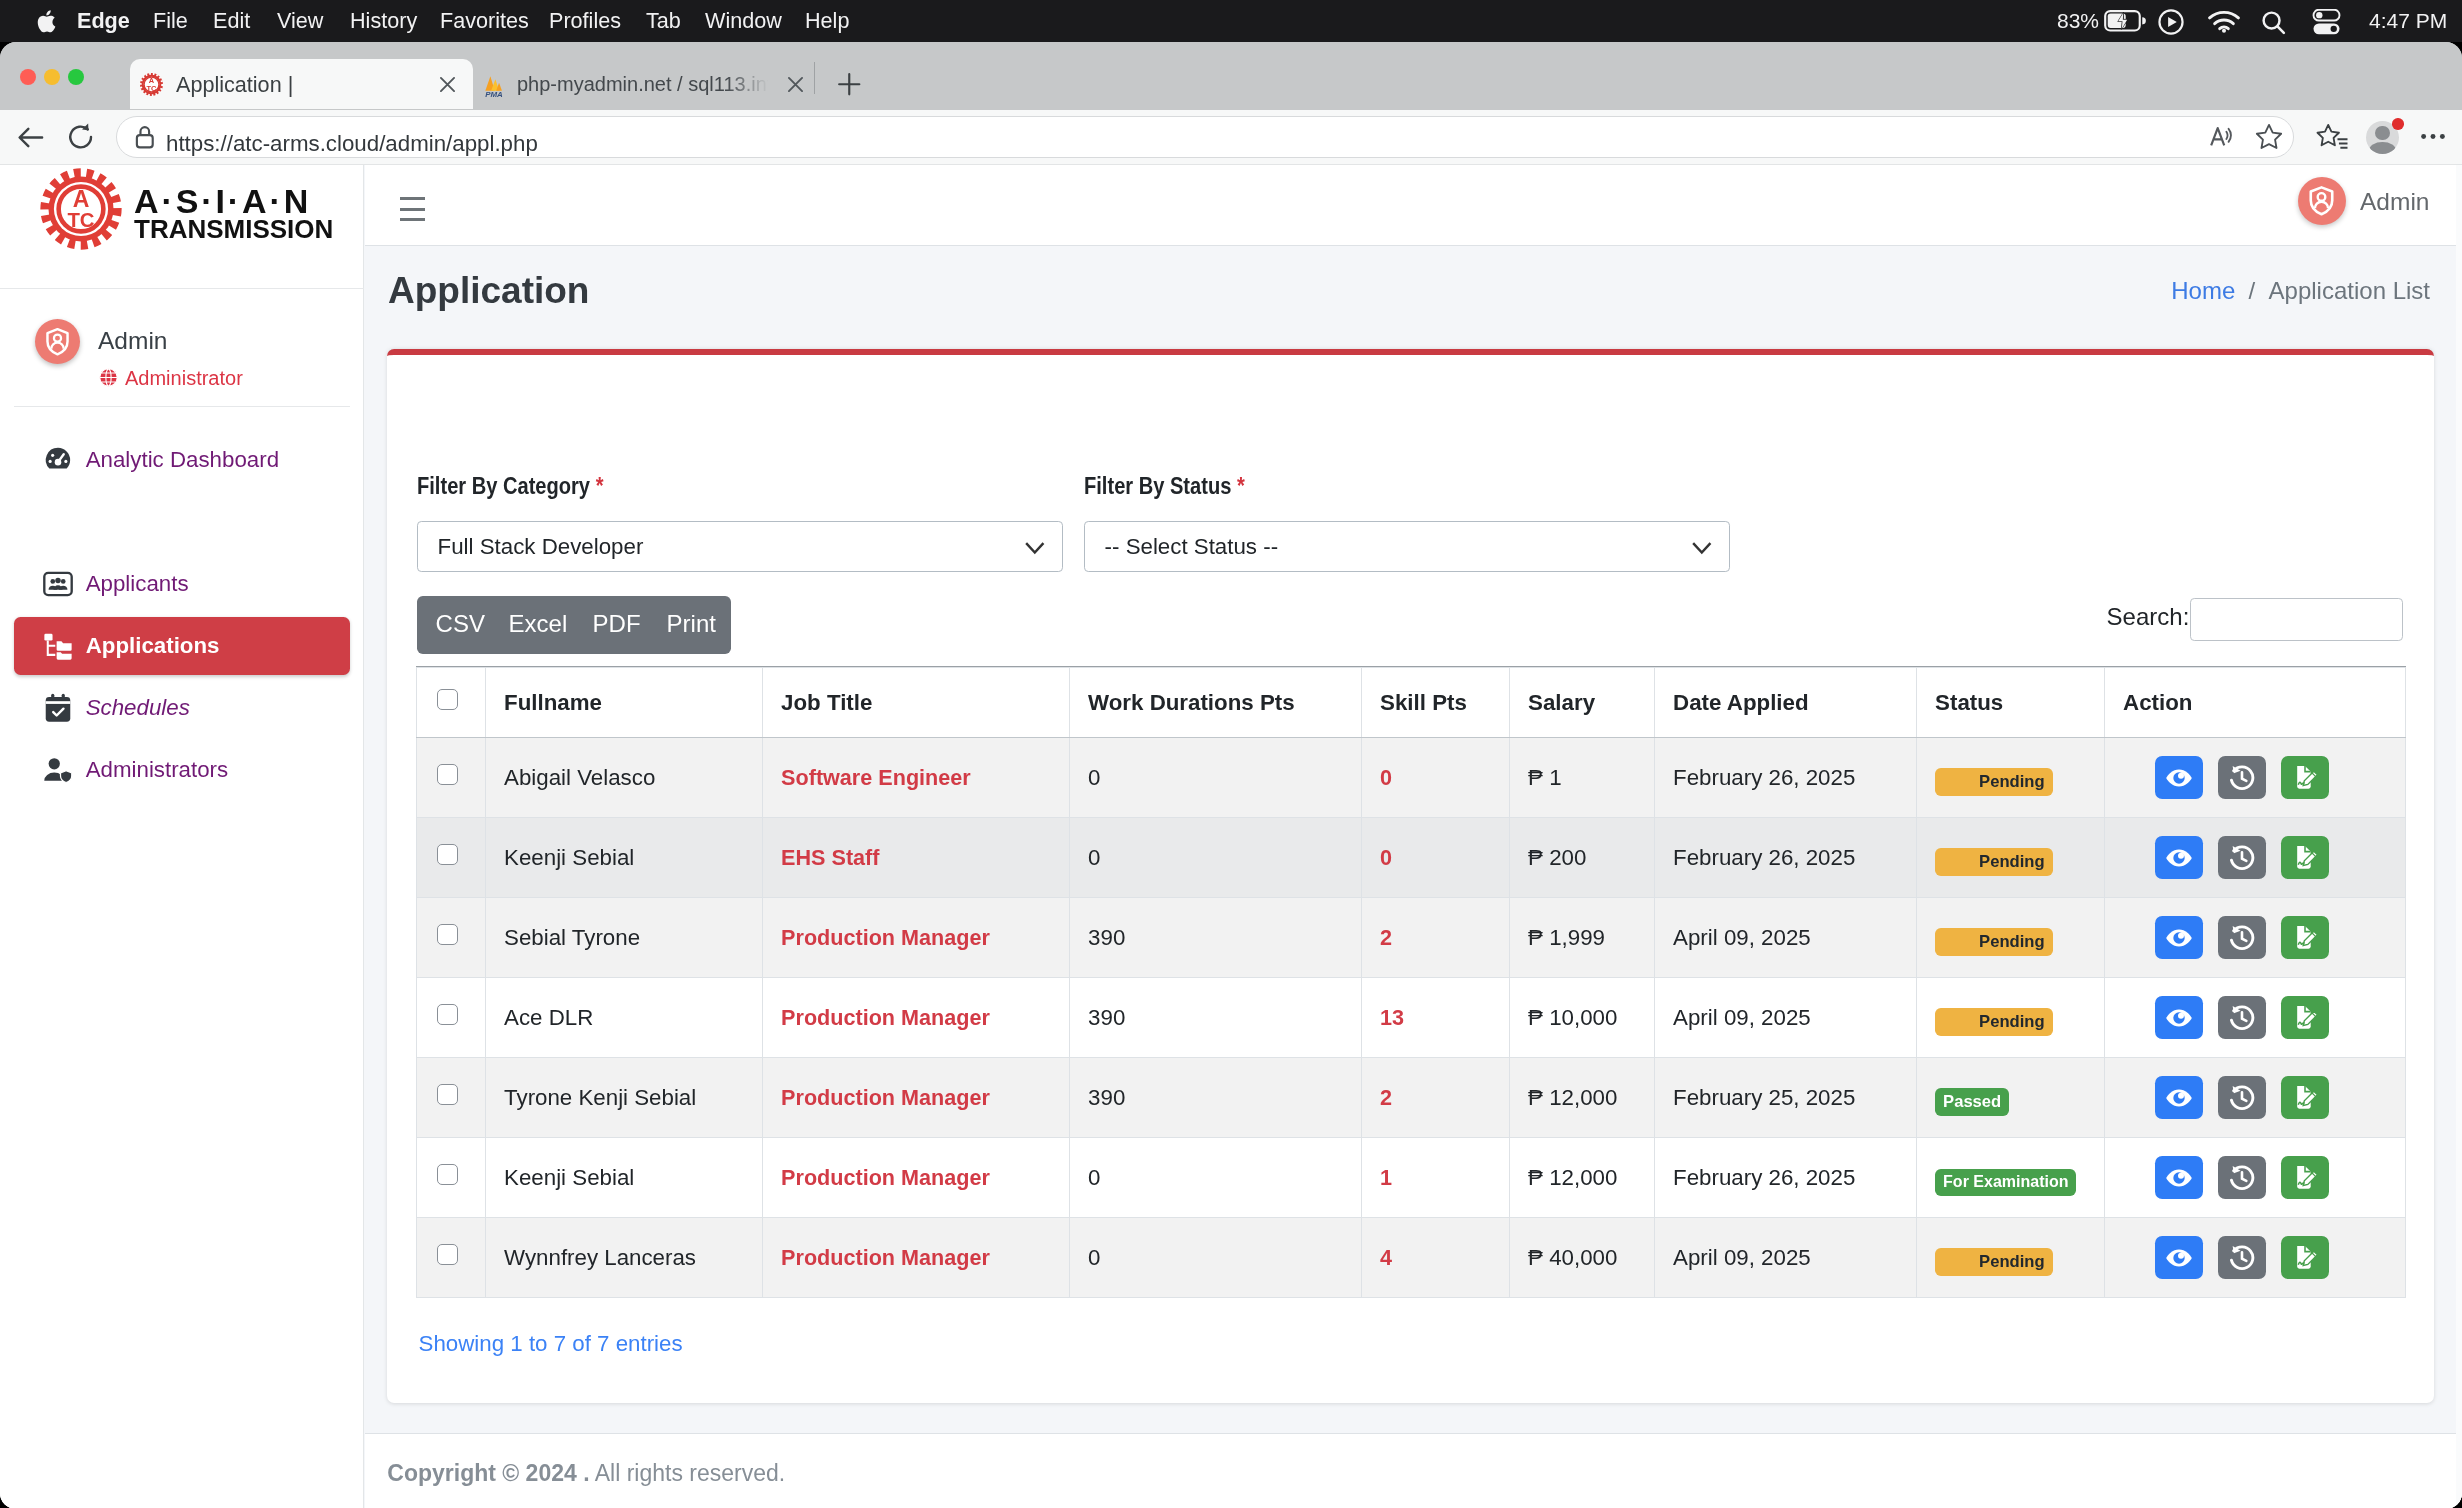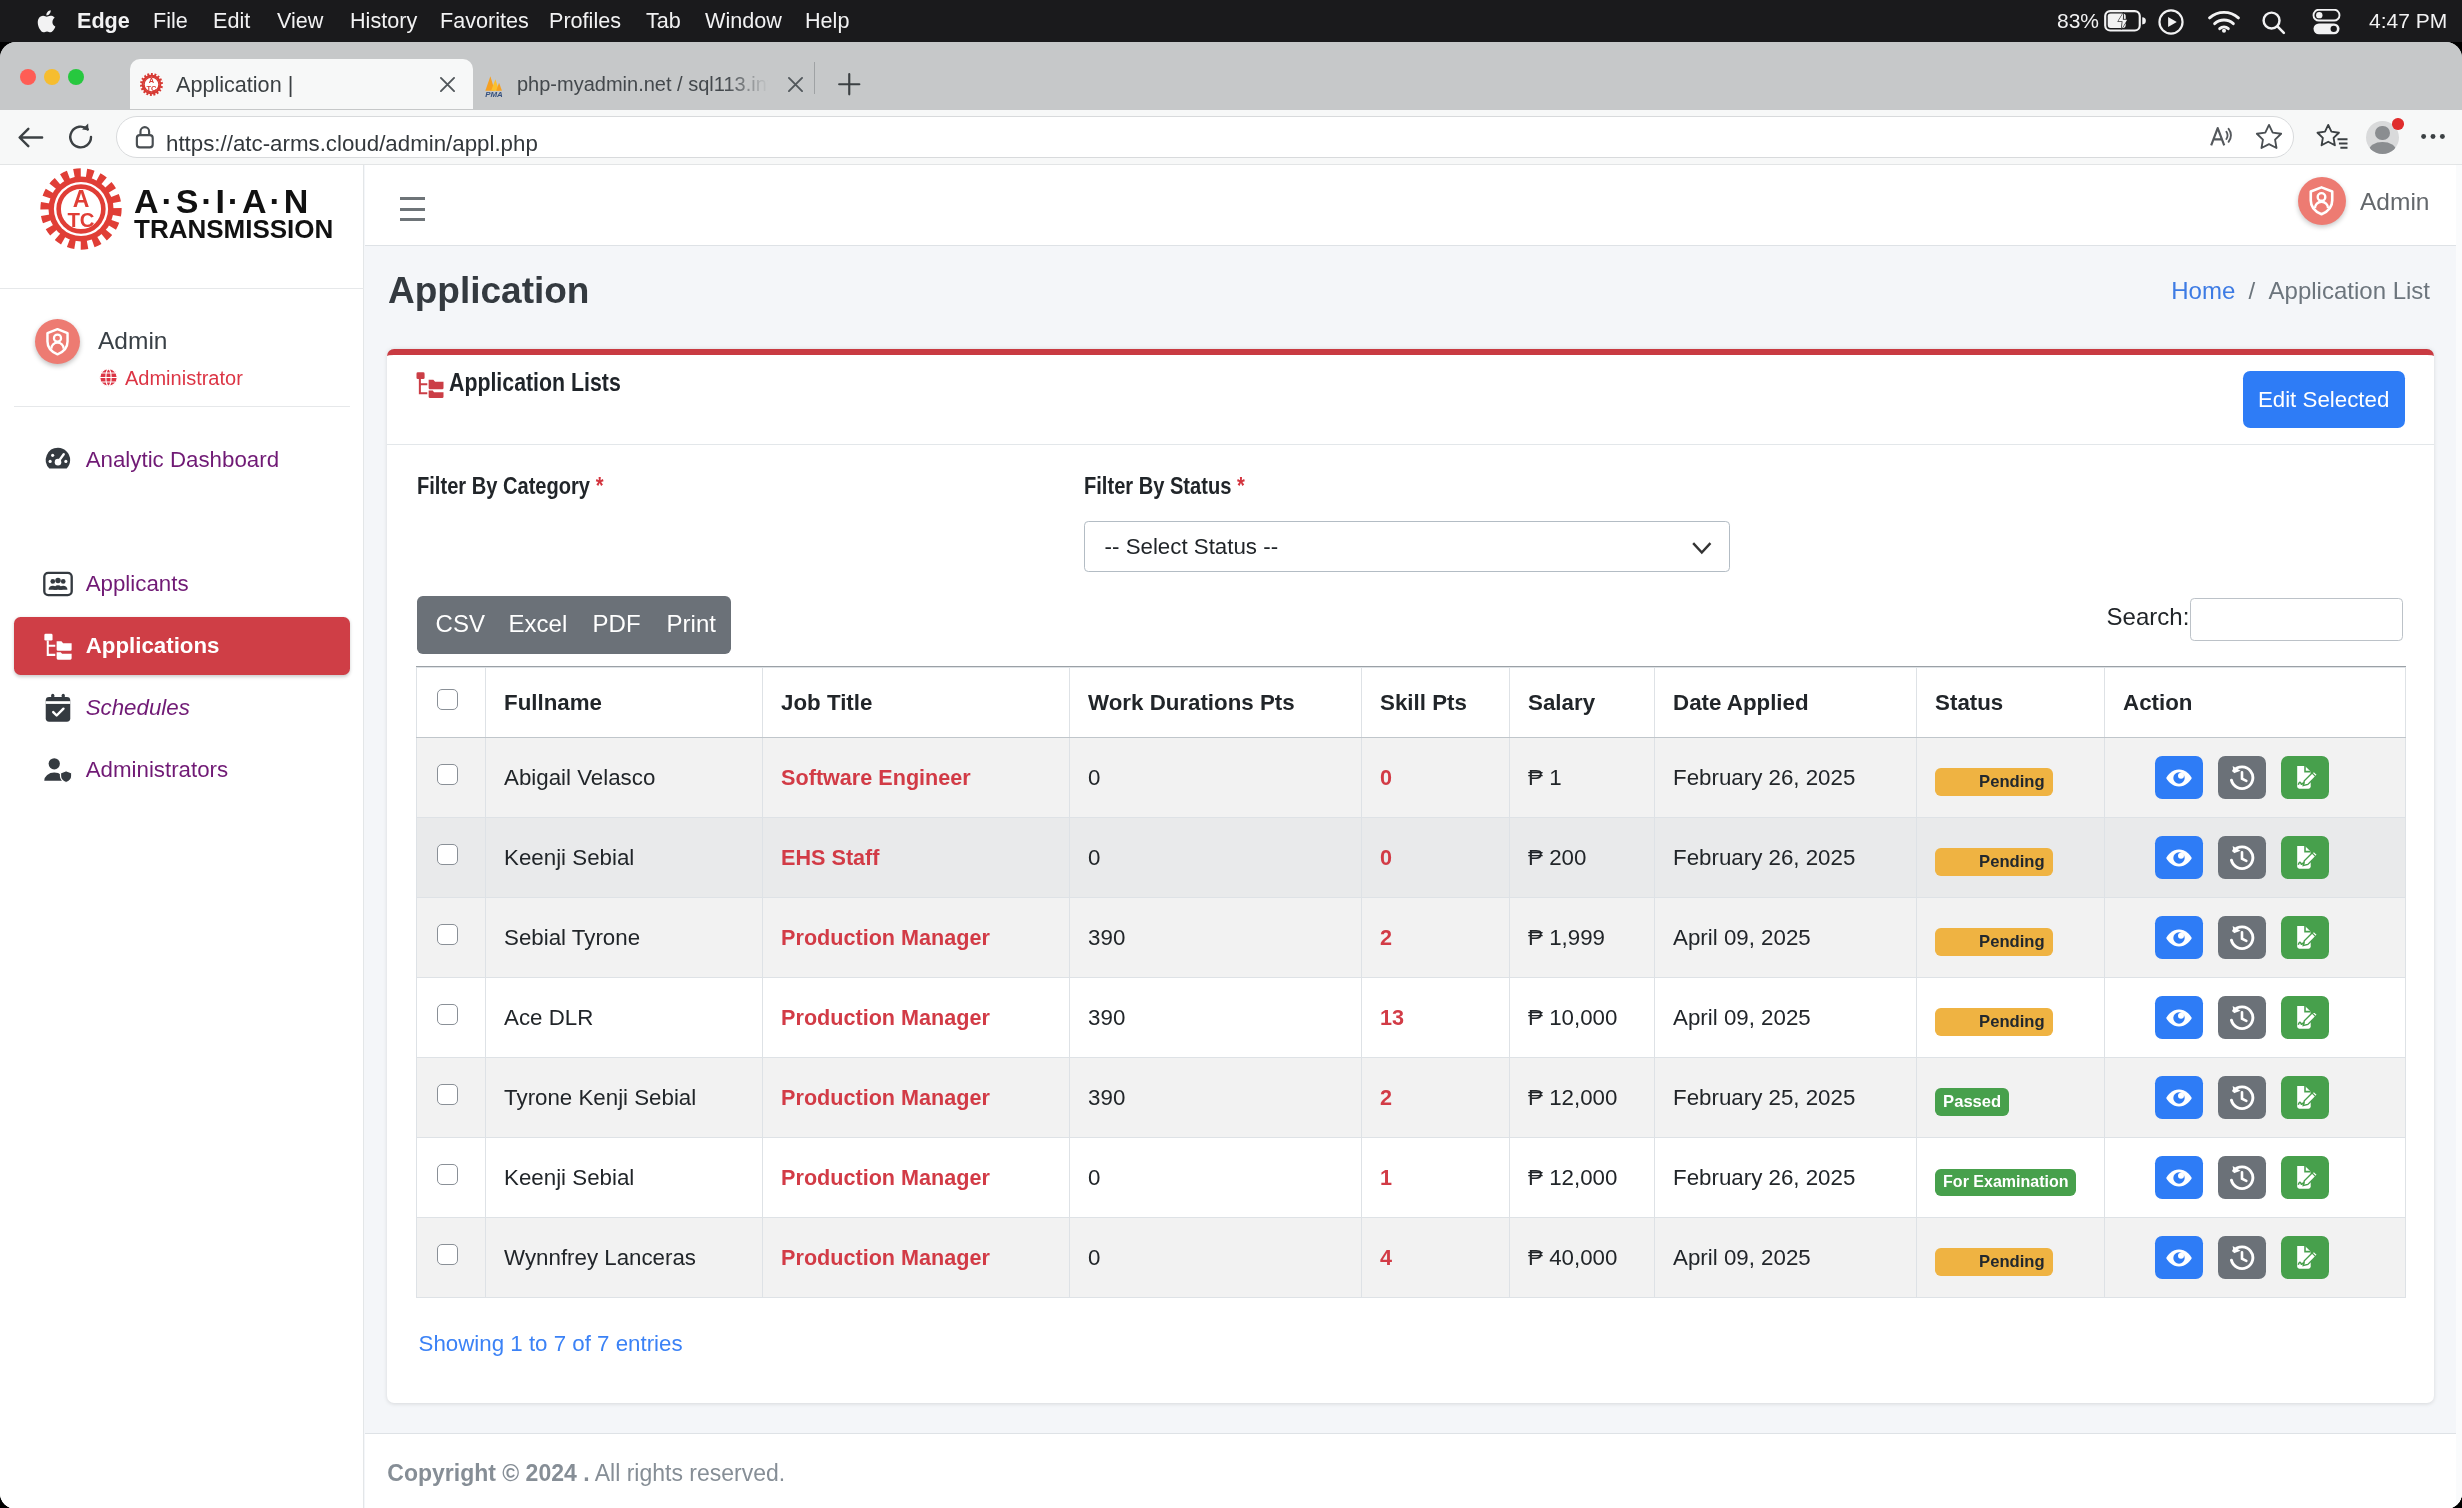--- a/index.html
+++ b/index.html
@@ -248,33 +248,29 @@
           <circle cx="12" cy="10" r="3.2" fill="none" stroke="#fff" stroke-width="2"></circle>
           <path d="M6.5 19.5 a 5.5 5.5 0 0 1 11 0" fill="none" stroke="#fff" stroke-width="2"></path>
         </svg>
         <span class="abs" style="left:1995px;top:23px;font-size:24.5px;color:#64686c;">Admin</span>
       </div>
       <div id="phead">
         <span class="abs" style="left:23px;top:105px;font-size:37px;font-weight:bold;color:#343a40;">Application</span>
         <span class="abs" style="right:33px;top:112px;font-size:24px;color:#6c757d;"><span style="color:#3d7be4;">Home</span>&nbsp;&nbsp;/&nbsp;&nbsp;Application List</span>
       </div>
       <div id="card">
-        <div id="cardhead">
-          <svg class="abs" style="left:28px;top:16px" width="30" height="27" viewBox="0 0 44 40">
-              <rect x="2" y="2" width="12" height="10" rx="2" fill="#cb3e46"></rect>
-              <path d="M7 12 V33 h11 M7 19.5 h11" fill="none" stroke="#cb3e46" stroke-width="3"></path>
-              <path d="M20 13 h7 l2.5 3 h12.5 v9 a2 2 0 0 1 -2 2 h-18 a2 2 0 0 1 -2 -2 z" fill="#cb3e46"></path>
-              <path d="M20 29 h6 l2 2.5 h14 v6.5 a2 2 0 0 1 -2 2 h-18 a2 2 0 0 1 -2 -2 z" fill="#cb3e46"></path>
-            </svg>
-          <span class="abs" style="left:62px;top:11.5px;font-size:26px;font-weight:bold;color:#1f2429;transform:scaleX(.82);transform-origin:left top;">Application Lists</span>
-          <div class="abs" style="left:1856px;top:16px;width:162px;height:57px;background:#2e7cf6;border-radius:7.2px;color:#fff;font-size:22.3px;text-align:center;line-height:57px;">Edit Selected</div>
-        </div>
         <div id="cardbody">
           <span class="abs" style="left:30px;top:117px;font-size:24.5px;font-weight:bold;color:#212529;transform:scaleX(.82);transform-origin:left top;">Filter By Category <span style="color:#d3343e;">*</span></span>
           <span class="abs" style="left:697px;top:117px;font-size:24.5px;font-weight:bold;color:#212529;transform:scaleX(.82);transform-origin:left top;">Filter By Status <span style="color:#d3343e;">*</span></span>
+          <div class="abs" style="left:30px;top:166px;width:646px;height:51px;background:#fff;border:1.4px solid #b3bcc4;border-radius:4.3px;">
+            <span class="abs" style="left:20px;top:12.3px;font-size:22.3px;color:#212529;">Full Stack Developer</span>
+            <svg class="abs" style="right:16px;top:19px" width="21.6" height="14.4" viewBox="0 0 30 20">
+                <path d="M3 3 L15 16 L27 3" fill="none" stroke="#333" stroke-width="3.4"></path>
+              </svg>
+          </div>
           <div class="abs" style="left:30px;top:241px;width:314px;height:58px;background:#6b7178;border-radius:5.8px;color:#fff;font-size:24px;">
             <span class="abs" style="left:19px;top:14.4px;">CSV</span>
             <span class="abs" style="left:92px;top:14.4px;">Excel</span>
             <span class="abs" style="left:176px;top:14.4px;">PDF</span>
             <span class="abs" style="left:250px;top:14.4px;">Print</span>
           </div>
           <div class="abs" style="left:697px;top:166px;width:646px;height:51px;background:#fff;border:1.4px solid #b3bcc4;border-radius:4.3px;">
             <span class="abs" style="left:20px;top:12.3px;font-size:22.3px;color:#212529;">-- Select Status --</span>
             <svg class="abs" style="right:16px;top:19px" width="21.6" height="14.4" viewBox="0 0 30 20">
                 <path d="M3 3 L15 16 L27 3" fill="none" stroke="#333" stroke-width="3.4"></path>

